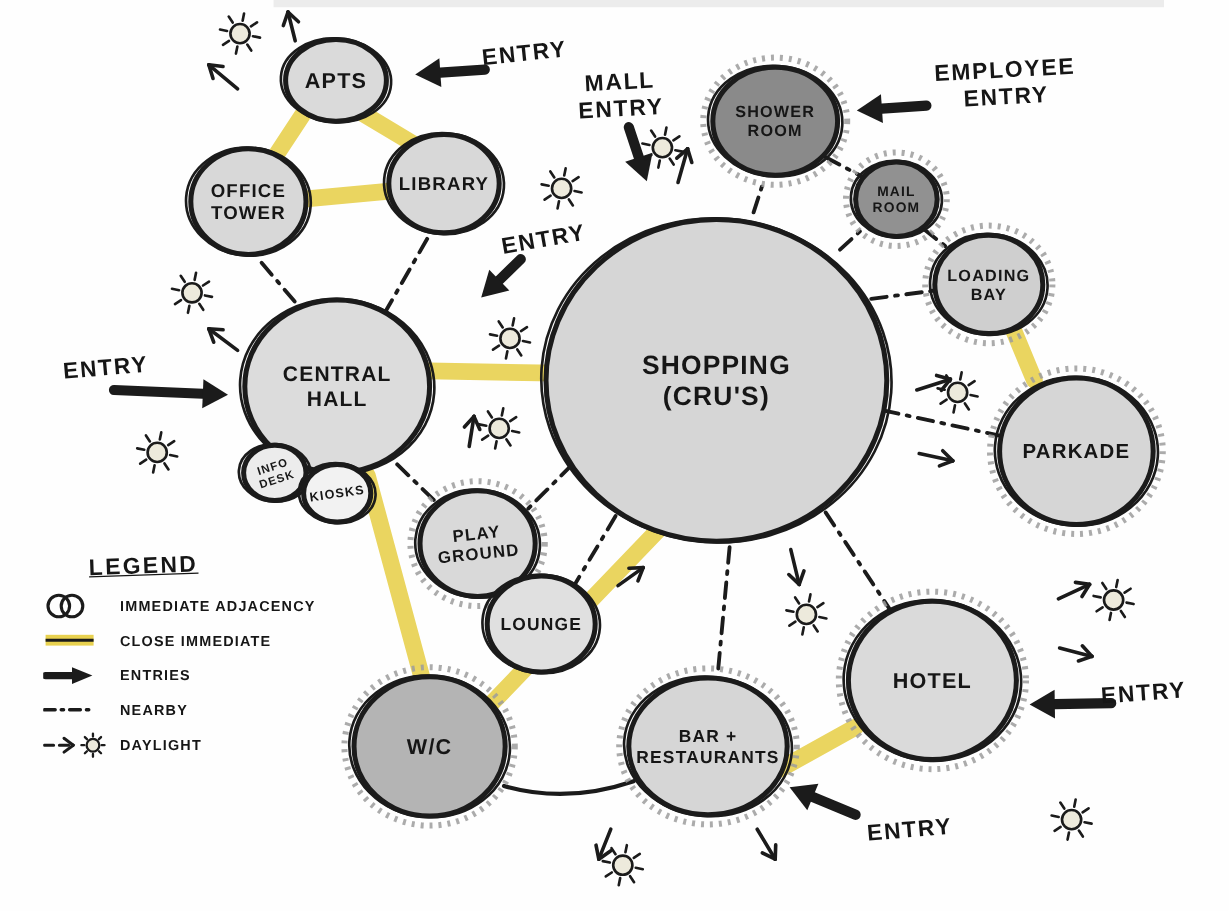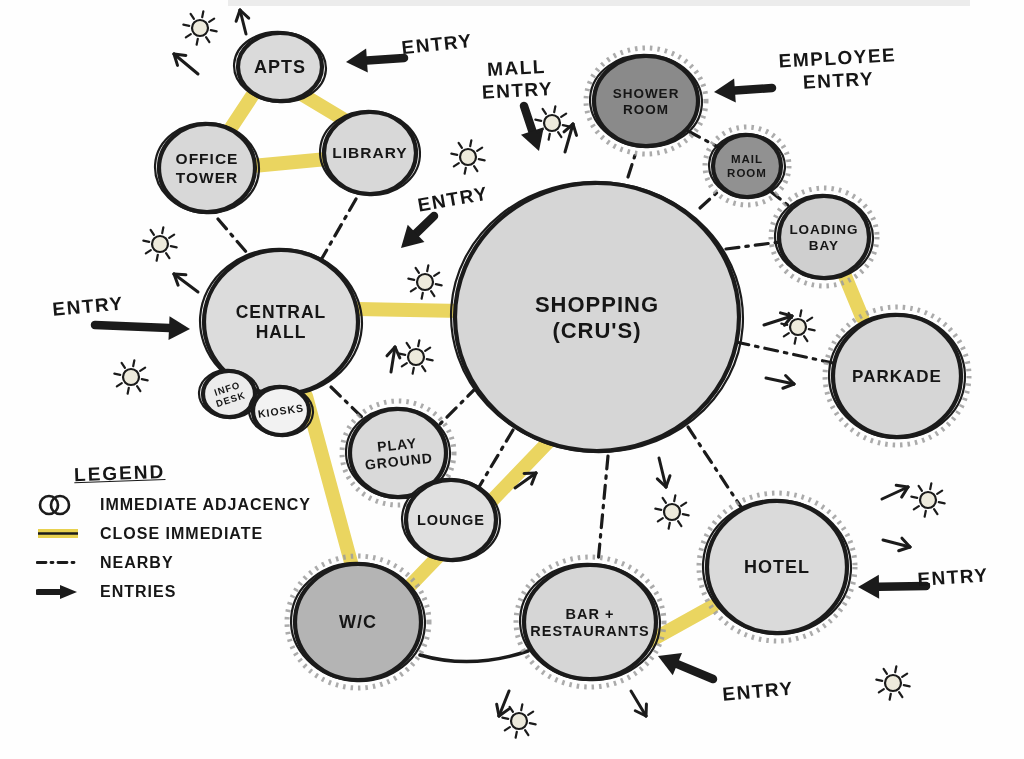--- a/index.html
+++ b/index.html
@@ -1,20 +1,20 @@
 <!DOCTYPE html>
 <html><head>
 <meta charset="utf-8">
 <style>
   html,body{margin:0;padding:0;background:#ffffff;font-family:"Liberation Sans",sans-serif;}
   .stage{position:relative;width:1024px;height:759px;background:#fefefe;overflow:hidden;}
   .stage svg.diagram{position:absolute;left:0;top:0;}
   .legend{position:absolute;left:36px;top:460px;color:#161616;user-select:none;}
   .legend-title{font-weight:bold;font-size:19px;letter-spacing:2px;text-decoration:underline;margin:0 0 8px 38px;transform:rotate(-2deg);}
-  .legend-item{display:flex;align-items:center;gap:10px;height:29px;font-weight:bold;font-size:16px;letter-spacing:1px;white-space:nowrap;}
+  .legend-item{display:flex;align-items:center;gap:10px;height:29px;font-weight:bold;font-size:12px;letter-spacing:1px;white-space:nowrap;}
   .legend-item .sym{width:54px;display:flex;justify-content:flex-start;align-items:center;}
   text{font-family:"Liberation Sans",sans-serif;}
 </style>
 </head>
 <body>
 
 <div class="stage">
   <svg class="diagram" id="diagram" width="1024" height="759" viewBox="0 0 1024 759">
       <rect x="228" y="0" width="742" height="6" fill="#dcdcdc" opacity="0.55"></rect>
       <g>
@@ -383,31 +383,52 @@
         <svg width="44" height="17" viewBox="0 0 44 17">
           <rect x="2" y="4" width="40" height="9" fill="#e8d14f"></rect>
           <line x1="2" y1="8.5" x2="42" y2="8.5" stroke="#1b1b1b" stroke-width="2.4"></line>
         </svg>
       </span>
       <span>CLOSE IMMEDIATE</span>
     </div>
 
     <div class="legend-item">
       <span class="sym">
-        <svg width="44" height="9" viewBox="0 0 44 9">
-          <line x1="1" y1="4.5" x2="43" y2="4.5" stroke="#1b1b1b" stroke-width="2.8" stroke-dasharray="9 5 2 5" stroke-linecap="round"></line>
-        </svg>
-      </span>
-      <span>NEARBY</span>
-    </div>
-
-    <div class="legend-item">
-      <span class="sym">
         <svg width="42" height="18" viewBox="0 0 42 18">
           <line x1="2" y1="9" x2="26" y2="9" stroke="#1b1b1b" stroke-width="6" stroke-linecap="round"></line>
           <polygon points="41,9 24,2 24,16" fill="#1b1b1b"></polygon>
         </svg>
       </span>
       <span>ENTRIES</span>
     </div>
 
+    <div class="legend-item">
+      <span class="sym">
+        <svg width="44" height="9" viewBox="0 0 44 9">
+          <line x1="1" y1="4.5" x2="43" y2="4.5" stroke="#1b1b1b" stroke-width="2.8" stroke-dasharray="9 5 2 5" stroke-linecap="round"></line>
+        </svg>
+      </span>
+      <span>NEARBY</span>
+    </div>
+
+    <div class="legend-item">
+      <span class="sym">
+        <svg width="56" height="24" viewBox="0 0 56 24">
+          <line x1="1" y1="12" x2="22" y2="12" stroke="#1b1b1b" stroke-width="2.6" stroke-dasharray="8 5" stroke-linecap="round"></line>
+          <line x1="26" y1="12" x2="18" y2="6" stroke="#1b1b1b" stroke-width="2.6" stroke-linecap="round"></line>
+          <line x1="26" y1="12" x2="18" y2="18" stroke="#1b1b1b" stroke-width="2.6" stroke-linecap="round"></line>
+          <circle cx="43" cy="12" r="5.5" fill="#edeadc" stroke="#1b1b1b" stroke-width="2"></circle>
+          <g stroke="#1b1b1b" stroke-width="2" stroke-linecap="round">
+            <line x1="43" y1="2" x2="43" y2="4.5"></line>
+              <line x1="43" y1="19.5" x2="43" y2="22"></line>
+            <line x1="33" y1="12" x2="35.5" y2="12"></line>
+              <line x1="50.5" y1="12" x2="53" y2="12"></line>
+            <line x1="36" y1="5" x2="37.8" y2="6.8"></line>
+              <line x1="48.2" y1="17.2" x2="50" y2="19"></line>
+            <line x1="50" y1="5" x2="48.2" y2="6.8"></line>
+              <line x1="37.8" y1="17.2" x2="36" y2="19"></line>
+          </g>
+        </svg>
+      </span>
+      <span>DAYLIGHT</span>
+    </div>
   </div>
 </div>
 
 </body></html>

